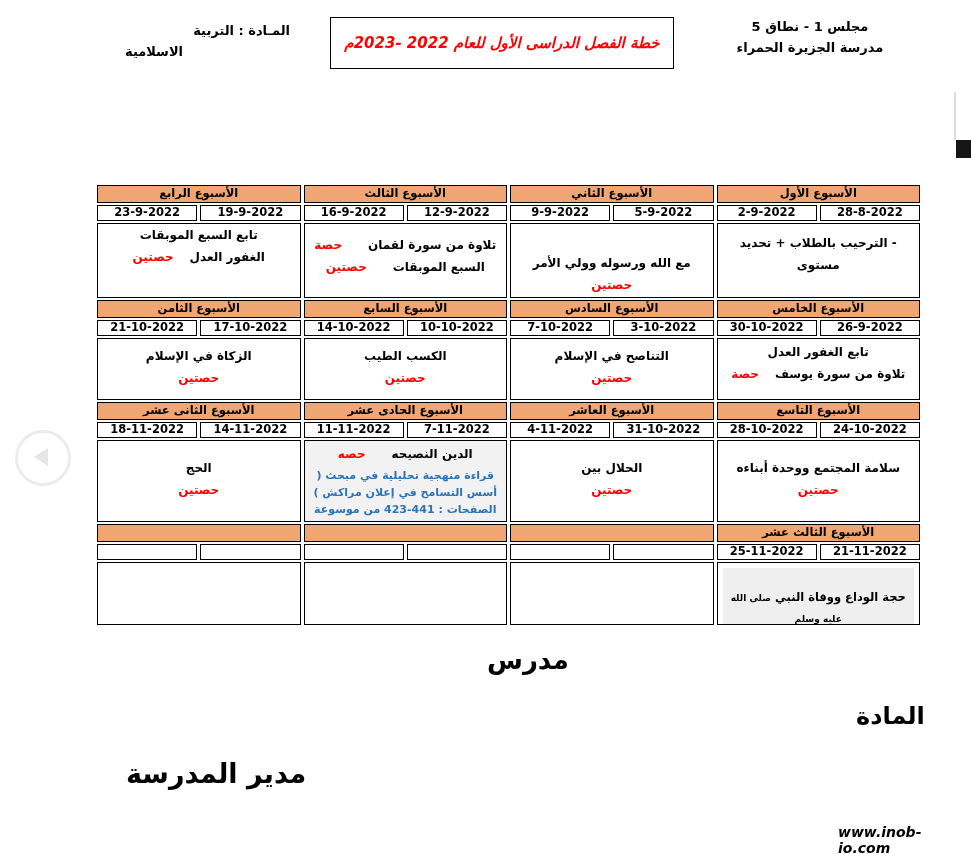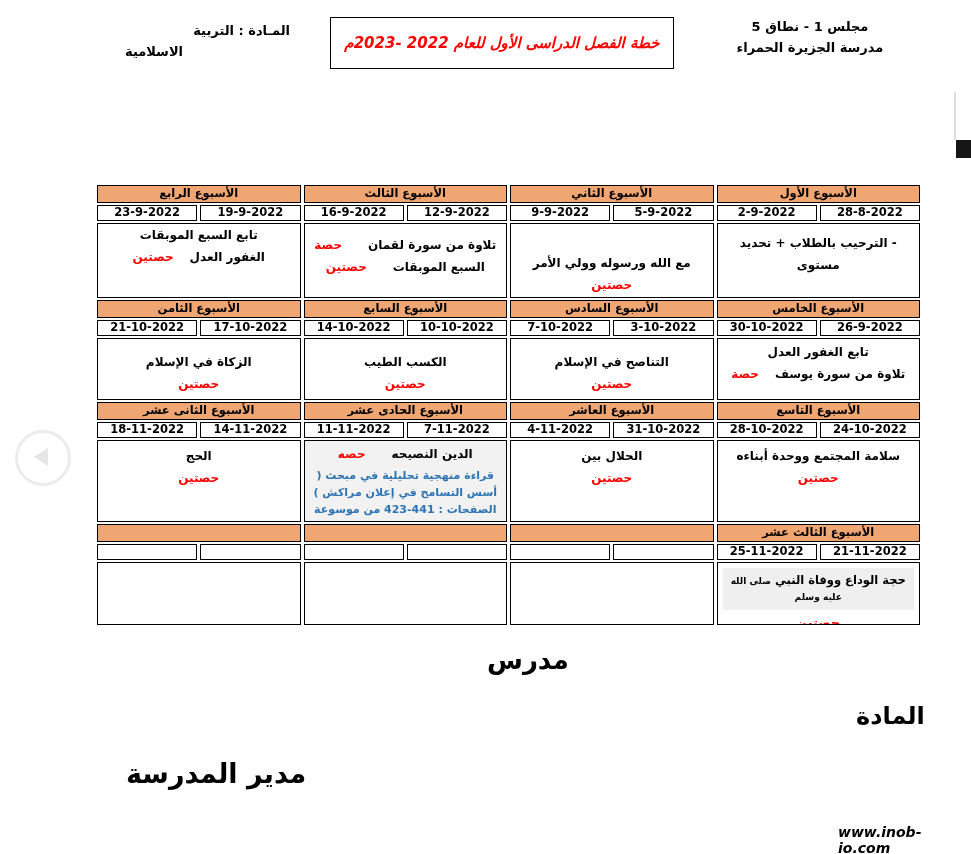--- a/index.html
+++ b/index.html
@@ -34,26 +34,26 @@
   .dc{flex:1;height:16px;box-sizing:border-box;border:1.5px solid #000;background:#fff;
       font-weight:bold;font-size:11.5px;line-height:12px;text-align:center;}
   .wb{box-sizing:border-box;border:1.5px solid #000;margin-top:2px;background:#fff;overflow:hidden;}
   .b1{height:75px}.b2{height:62px}.b3{height:82px}.b4{height:63px}
   .gray{background:var(--c-cellgray,#F2F2F2);}
   .ln{font-weight:bold;font-size:12px;line-height:22px;color:#000;}
   .ctr{text-align:center;}
   .flexln{display:flex;justify-content:center;gap:26px;}
   .gap-sm{gap:16px;}
   .red{color:var(--c-red,#f00);}
-  .pt2{padding-top:2px}.pt6{padding-top:12px}.pt8{padding-top:8px}.pt10{padding-top:10px}
-  .pt12{padding-top:28px}.pt14{padding-top:0}.pt16{padding-top:4px}
+  .pt2{padding-top:2px}.pt6{padding-top:6px}.pt8{padding-top:8px}.pt10{padding-top:10px}
+  .pt12{padding-top:28px}.pt14{padding-top:0}.pt16{padding-top:16px}
   .note{color:var(--c-blue,#2E74B5);font-weight:bold;font-size:11px;line-height:17px;
         text-align:center;margin-top:2px;padding:0 5px;}
-  .hl{background:#efefef;margin:5px 5px 0;padding:5px 2px;text-align:center;
-      font-weight:bold;font-size:11.5px;line-height:15px;}
+  .hl{background:#efefef;margin:5px 5px 0;padding:19px 2px;text-align:center;
+      font-weight:bold;font-size:11.5px;line-height:20px;}
   .hl .small{font-size:9px;}
   .w13-tag{text-align:center;font-size:13px;line-height:20px;margin-top:3px;}
   
   .f-teacher{position:absolute;left:487px;top:645px;font-weight:bold;font-size:26px;direction:rtl;}
   .f-subject{position:absolute;left:856px;top:702px;font-weight:bold;font-size:24px;direction:rtl;}
   .f-principal{position:absolute;left:126px;top:758px;font-weight:bold;font-size:27px;direction:rtl;}
   .f-site{position:absolute;left:838px;top:824px;font-weight:bold;font-style:italic;font-size:14px;}
 </style>
 </head>
 <body>

